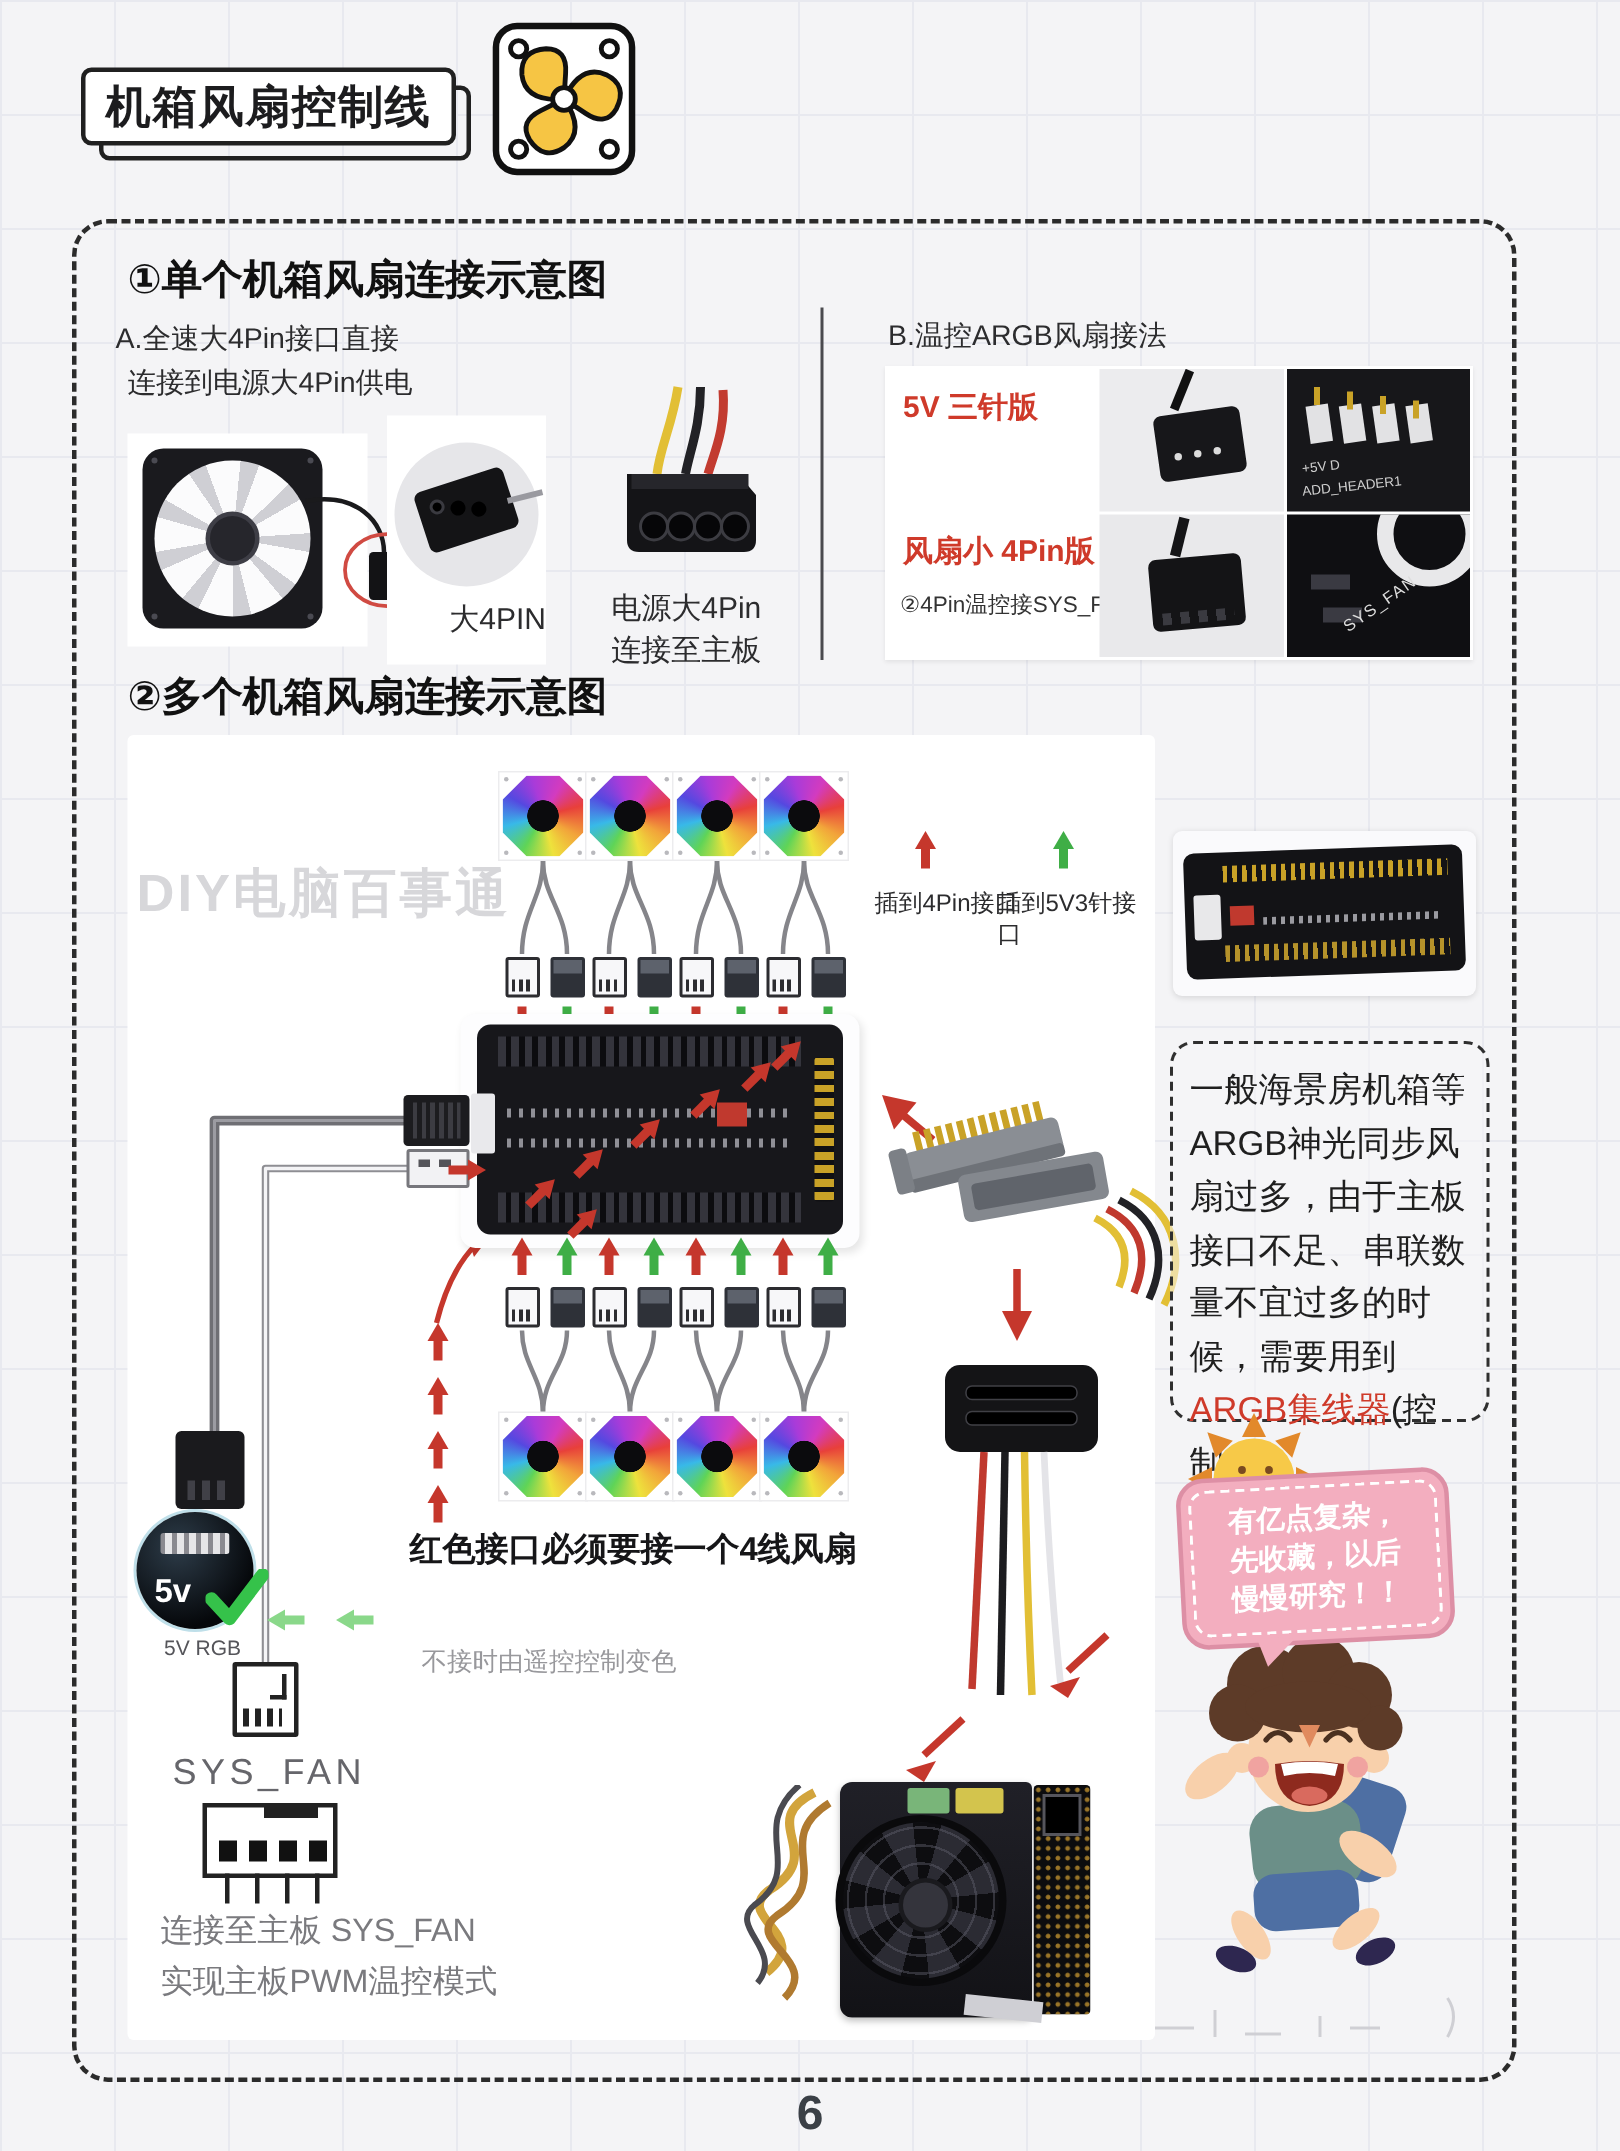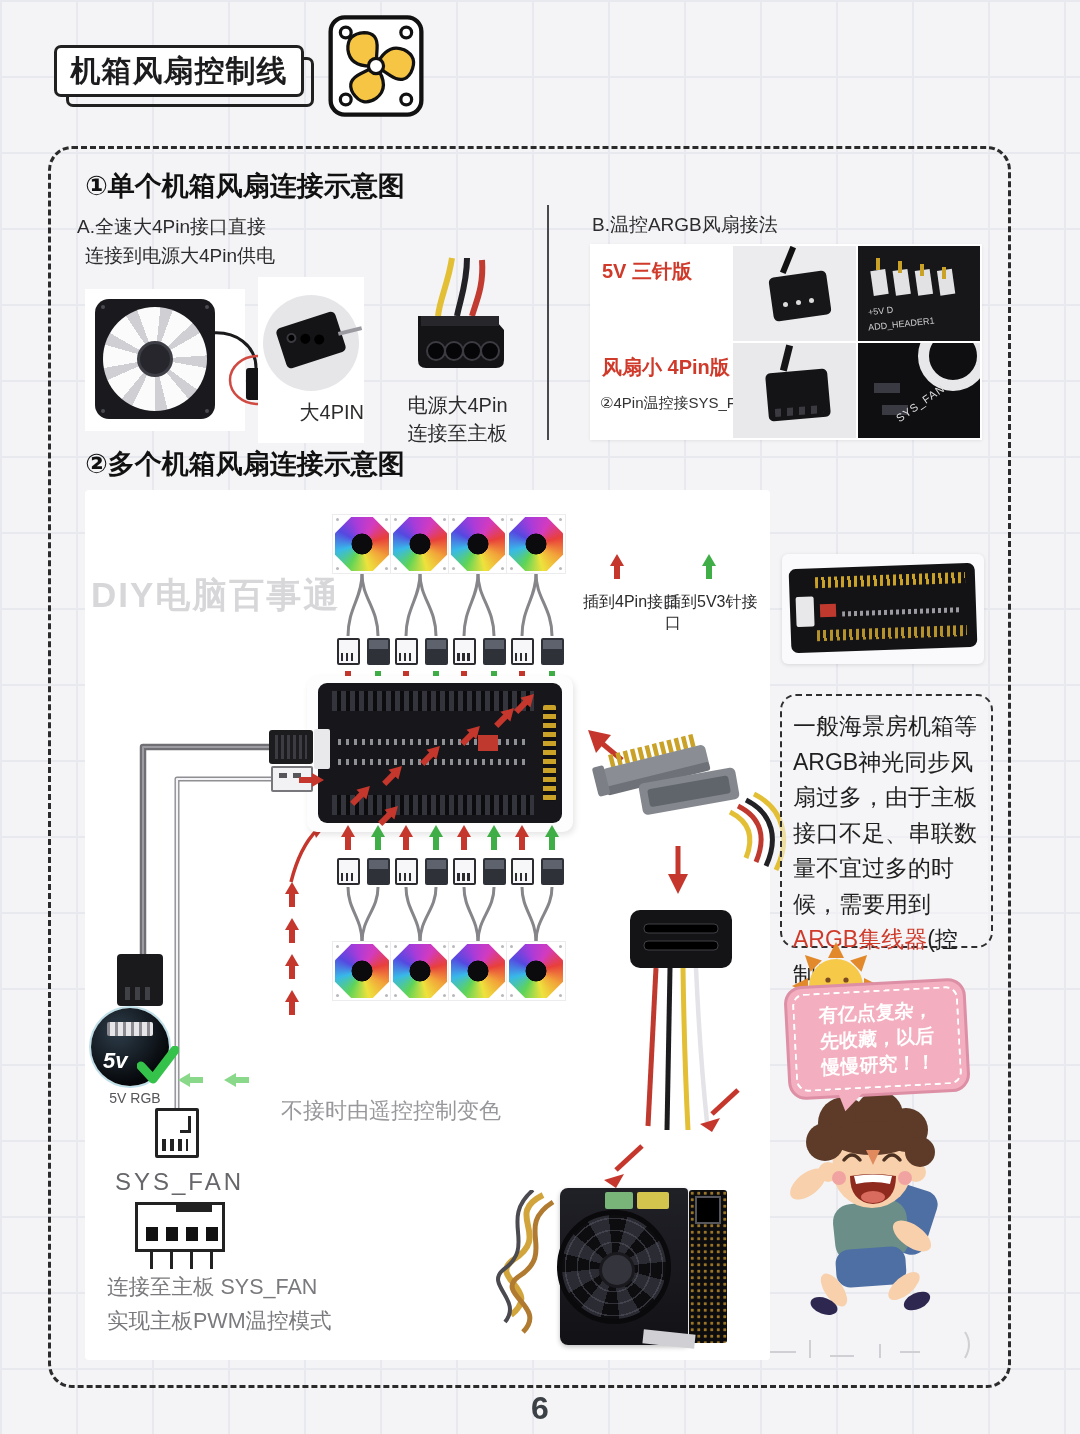--- a/index.html
+++ b/index.html
@@ -64,21 +64,21 @@
 .remconn::after{content:"";position:absolute;inset:5px 6px;background:repeating-linear-gradient(90deg,#3c3c42 0 3px,transparent 3px 6px)}
 .whconn{left:186px;top:276px;width:42px;height:26px;background:#f2f2f4;border:2px solid #77777c;border-radius:2px}
 .whconn::after{content:"";position:absolute;left:6px;top:5px;width:24px;height:5px;background:repeating-linear-gradient(90deg,#55555a 0 8px,transparent 8px 14px)}
 .blkplug{left:32px;top:464px;width:46px;height:52px;background:#1a1a1d;border-radius:4px}
 .blkplug::after{content:"";position:absolute;left:8px;bottom:6px;width:28px;height:13px;background:repeating-linear-gradient(90deg,#404047 0 5px,transparent 5px 10px)}
 
 .rgb5v{left:6px;top:518px;width:78px;height:78px;border-radius:50%;
  background:radial-gradient(circle at 35% 30%,#2d3c49,#05070a 72%);box-shadow:0 0 0 2px #bfdfe9}
 .rgb5v .sock{position:absolute;left:16px;top:14px;width:46px;height:14px;background:#e6e6e8;border-radius:2px;
  background-image:repeating-linear-gradient(90deg,#8a8a90 0 3px,transparent 3px 8px)}
-.rgb5v .v5{position:absolute;left:12px;top:40px;color:#fff;font-size:22px;font-weight:bold;font-style:italic}
+.rgb5v .v5{position:absolute;left:12px;top:40px;color:#fff;font-size:22px;font-weight:bold;}
 
 .plug4{left:70px;top:618px;width:44px;height:50px;border:3px solid #222;background:#fff;border-radius:2px}
 .plug4::after{content:"";position:absolute;left:4px;bottom:4px;width:26px;height:12px;background:repeating-linear-gradient(90deg,#222 0 4px,transparent 4px 8px)}
 .plug4::before{content:"";position:absolute;right:5px;top:5px;width:8px;height:14px;border-right:3px solid #222;border-bottom:3px solid #222}
 .header4{left:50px;top:712px;width:90px;height:50px;border:3px solid #222;background:#fff}
 .header4 .notch{position:absolute;left:38px;top:-3px;width:36px;height:10px;background:#222}
 .header4 .hp{position:absolute;bottom:8px;width:12px;height:14px;background:#111}
 .header4 .hl{position:absolute;top:100%;width:3px;height:20px;background:#222}
 
 .psu-body{left:475px;top:698px;width:128px;height:157px;background:linear-gradient(#202027,#121216);border-radius:8px 4px 4px 8px;box-shadow:0 2px 5px rgba(0,0,0,.25)}
@@ -328,21 +328,22 @@
   <div class="rgbfan" style="left:248px;top:452px"></div>
   <div class="rgbfan" style="left:306px;top:452px"></div>
   <div class="rgbfan" style="left:364px;top:452px"></div>
   <div class="rgbfan" style="left:422px;top:452px"></div>
 
   <i class="varr" style="left:200px;top:392px"></i>
   <i class="varr" style="left:200px;top:428px"></i>
   <i class="varr" style="left:200px;top:464px"></i>
   <i class="varr" style="left:200px;top:500px"></i>
 
-  <div class="abs" style="left:196px;top:606px;font-size:22px;color:#98989c">不接时由遥控控制变色</div>
+  <div class="abs" style="left:188px;top:528px;font-size:22px;font-weight:bold;color:#161618">红色接口必须要接一个4线风扇</div>
+  <div class="abs" style="left:196px;top:606px;font-size:17px;color:#98989c">不接时由遥控控制变色</div>
   <i class="varr lgreen left" style="left:100px;top:576px"></i>
   <i class="varr lgreen left" style="left:146px;top:576px"></i>
 
   <div class="abs blkplug"></div>
   <div class="abs rgb5v">
     <div class="sock"></div>
     <div class="v5">5v</div>
   </div>
   <svg class="abs" style="left:52px;top:556px" width="42" height="38" viewBox="0 0 42 38">
     <polyline points="4,20 16,33 38,4" fill="none" stroke="#35c24a" stroke-width="9" stroke-linecap="round" stroke-linejoin="round"></polyline>

